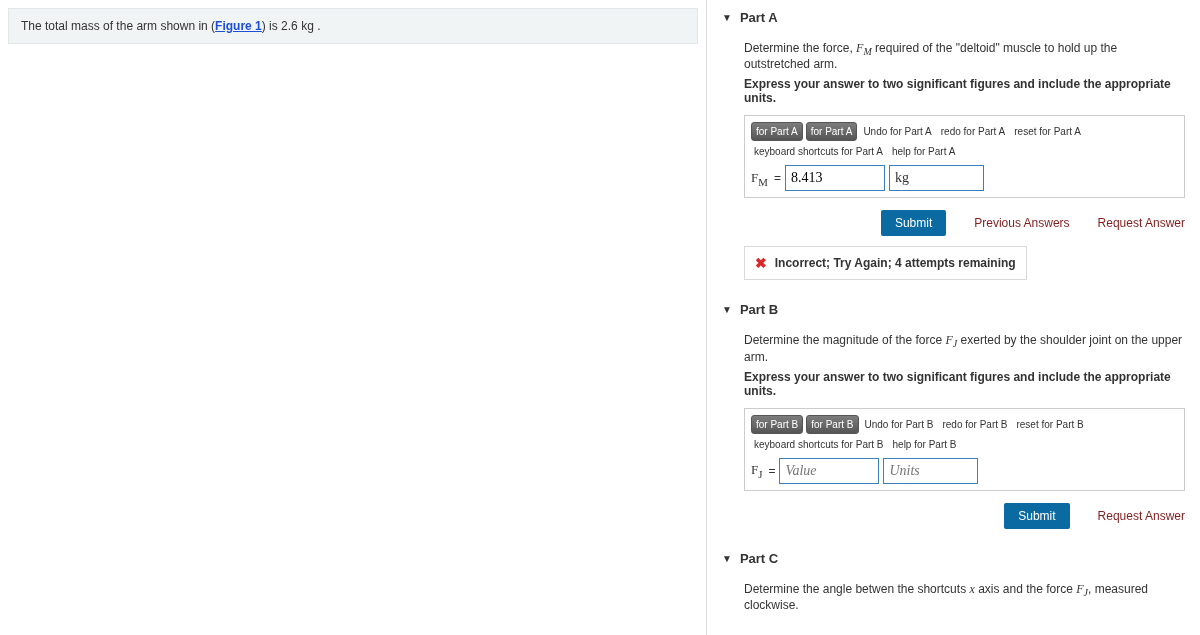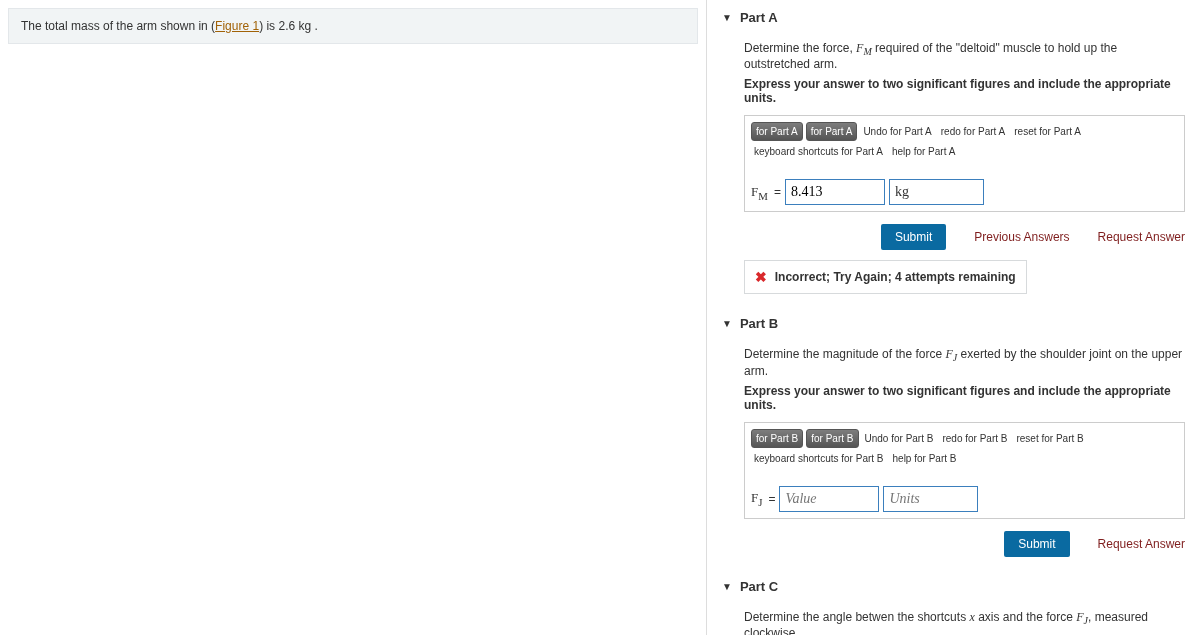--- a/index.html
+++ b/index.html
@@ -18,22 +18,23 @@
     padding: 8px 8px 8px 8px;
   }
   .problem-box {
     background: #f1f4f5;
     border: 1px solid #e3e7ea;
     padding: 10px 12px;
     font-size: 12px;
     color: #333;
   }
   .problem-box .figure-link {
-    color: #a16207;
+    color: #1d4ed8;
     text-decoration: underline;
+    font-weight: bold;
   }
   .right-panel {
     flex: 1;
     padding: 6px 15px 6px 15px;
     overflow-y: auto;
   }
   .part-section { margin-bottom: 18px; }
   .part-header {
     display: flex;
     align-items: center;
@@ -57,21 +58,21 @@
   .instruction-line { font-weight: bold; margin-bottom: 10px; }
   .math { font-family: "Times New Roman", serif; font-style: italic; }
   .input-toolbar {
     border: 1px solid #ccc;
     background: #fff;
     padding: 6px 6px 6px 6px;
     margin-bottom: 12px;
     min-height: 70px;
     display: flex;
     flex-direction: column;
-    gap: 20px;
+    gap: 6px;
   }
   .toolbar-row {
     display: flex;
     align-items: center;
     gap: 3px;
     flex-wrap: wrap;
     font-size: 11px;
   }
   .tool-btn {
     background: linear-gradient(#7d7d7d,#555);

